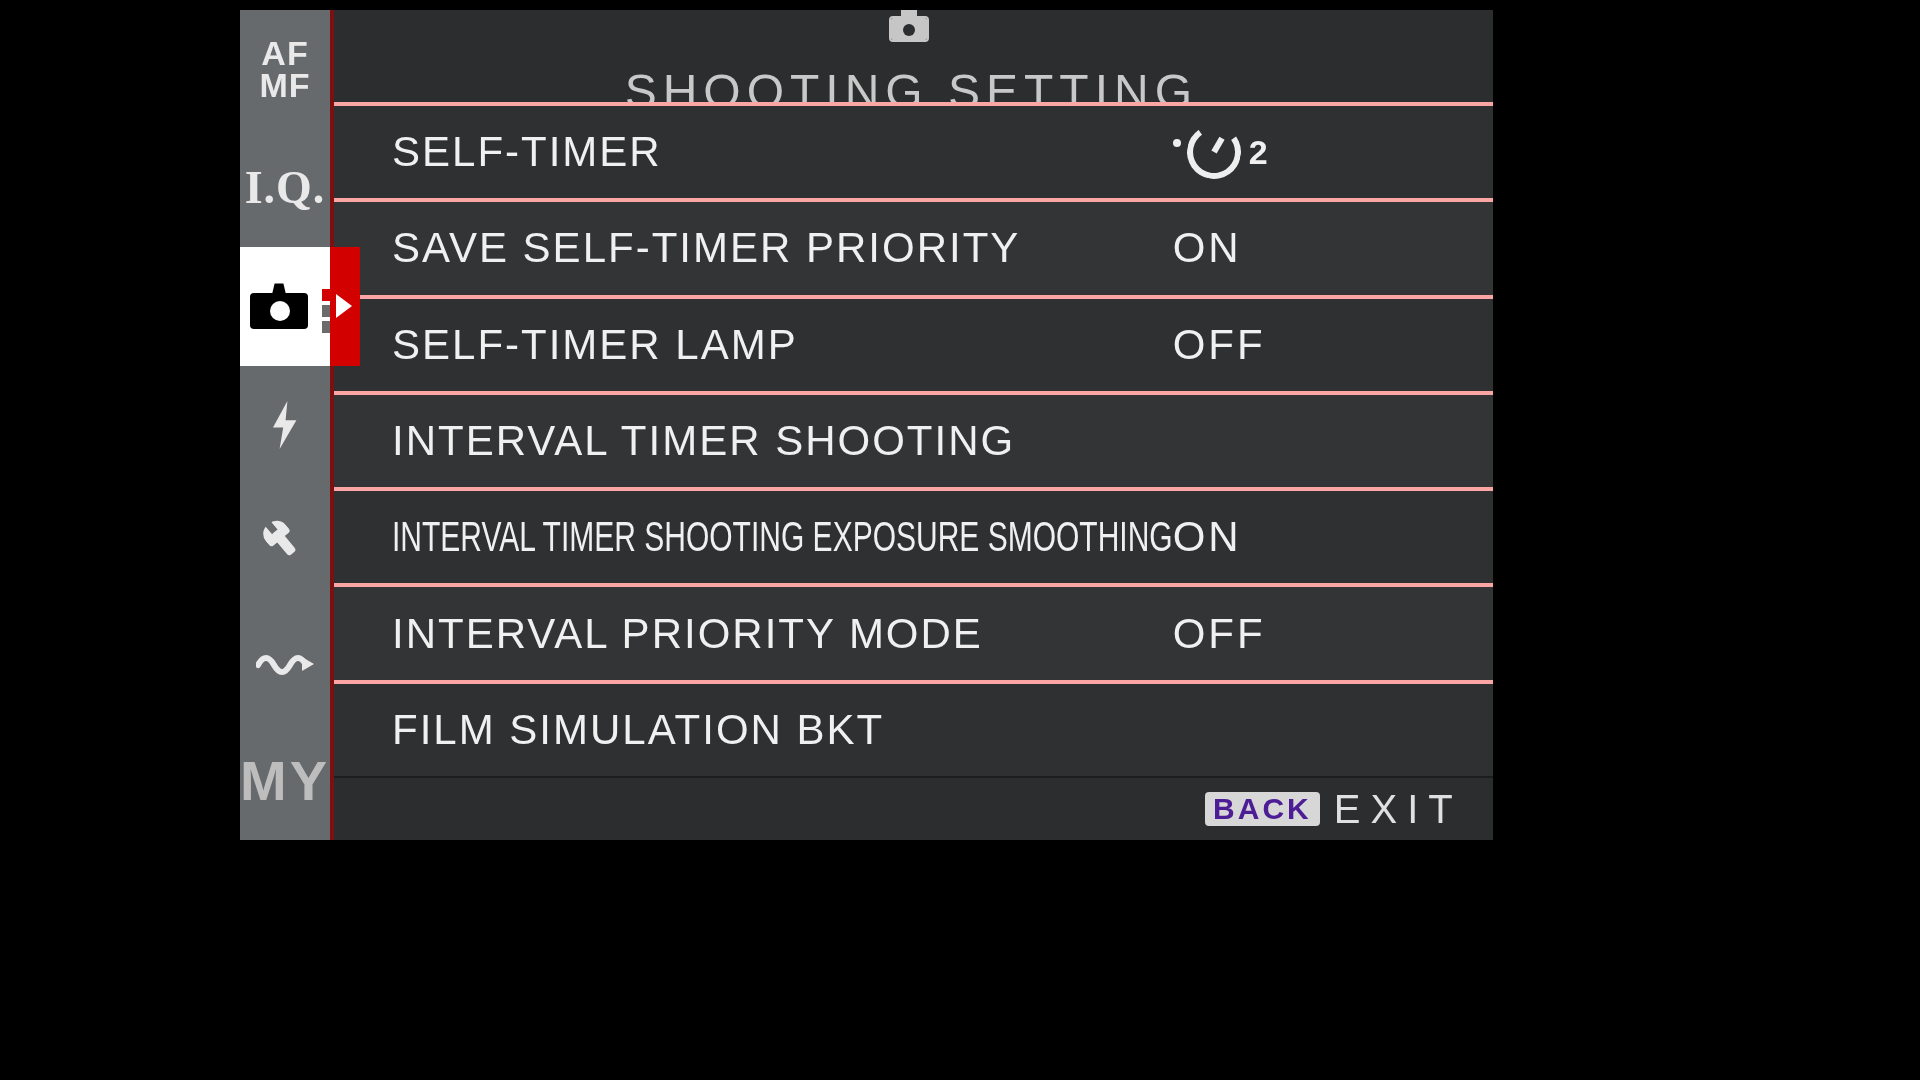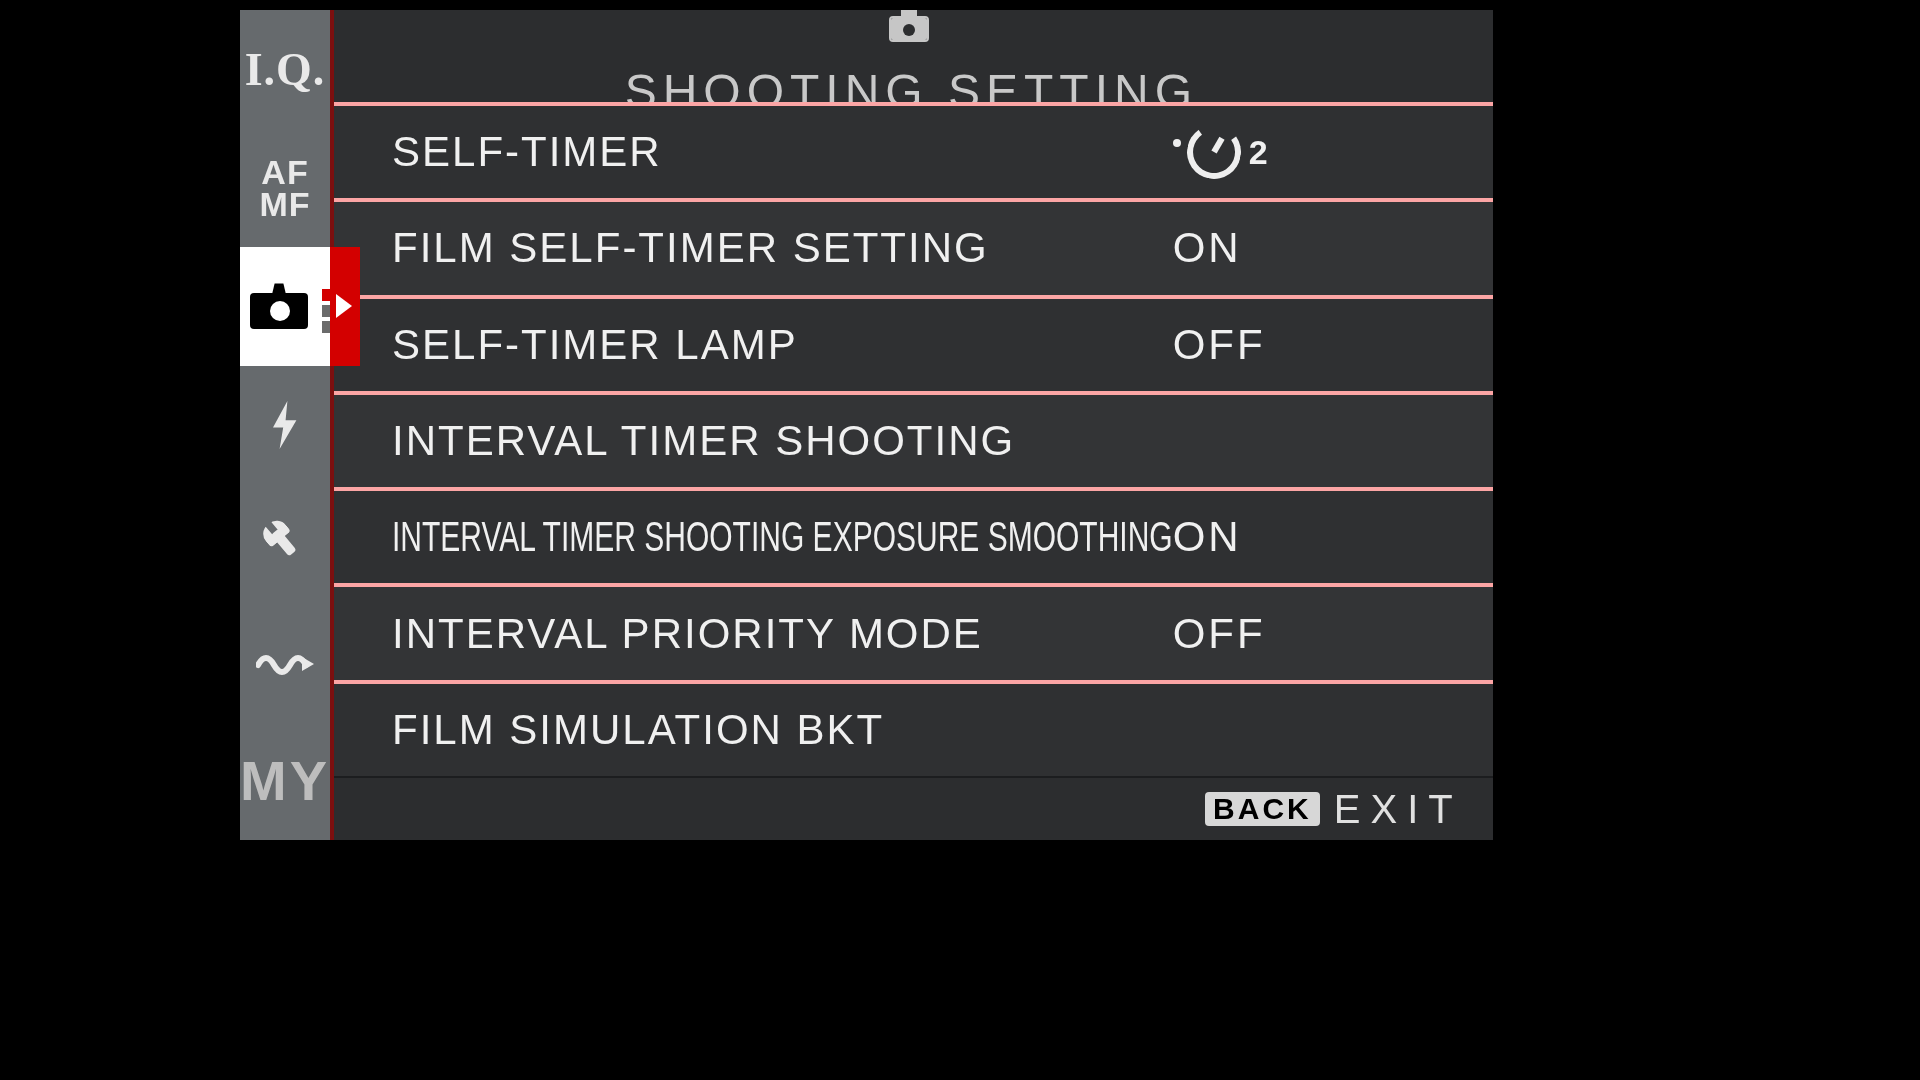--- a/index.html
+++ b/index.html
@@ -179,21 +179,21 @@
     height:62px;
     display:flex;
     justify-content:flex-end;
     align-items:center;
     padding-right:30px;
     gap:14px;
     background:#2c2d2f;
     border-top:2px solid #1c1d1f;
   }
   .back-badge{
-    background:#d7d7d7;color:#000000;font-weight:800;
+    background:#d7d7d7;color:#4c1d95;font-weight:800;
     font-size:30px;padding:0 8px;border-radius:4px;letter-spacing:3px;
   }
   .exit-text{
     color:#e0e0e0;font-size:40px;letter-spacing:10px;font-weight:400;
   }
 
   
   .flash-icon{
     width:30px;height:48px;position:relative;
   }
@@ -213,26 +213,26 @@
   }
   
   .squiggle-icon svg{display:block}
 </style>
 </head>
 <body>
 
 <div class="screen">
 
   <div class="sidebar">
-    <div class="tab tab-iq">
-      <span>I.Q.</span>
-    </div>
     <div class="tab tab-afmf">
       <span>AF</span>
       <span>MF</span>
+    </div>
+    <div class="tab tab-iq">
+      <span>I.Q.</span>
     </div>
     <div class="tab tab-selected">
       <span class="cam-icon">
         <span class="prism"></span>
           <span class="body"></span>
           <span class="lens"></span>
         <span class="mode-dots">
             <span class="on"></span>
             <span></span>
             <span></span>
@@ -281,21 +281,21 @@
     <div class="rows">
       <div class="row">
         <span class="label">SELF-TIMER</span>
         <span class="value selftimer-val">
           <span class="dot"></span>
           <span class="arc"></span>
           <span class="n">2</span>
         </span>
       </div>
       <div class="row">
-        <span class="label">FILM SELF-TIMER SETTING</span>
+        <span class="label">SAVE SELF-TIMER PRIORITY</span>
         <span class="value">ON</span>
       </div>
       <div class="row">
         <span class="label">SELF-TIMER LAMP</span>
         <span class="value">OFF</span>
       </div>
       <div class="row">
         <span class="label">INTERVAL TIMER SHOOTING</span>
         <span class="value"></span>
       </div>

